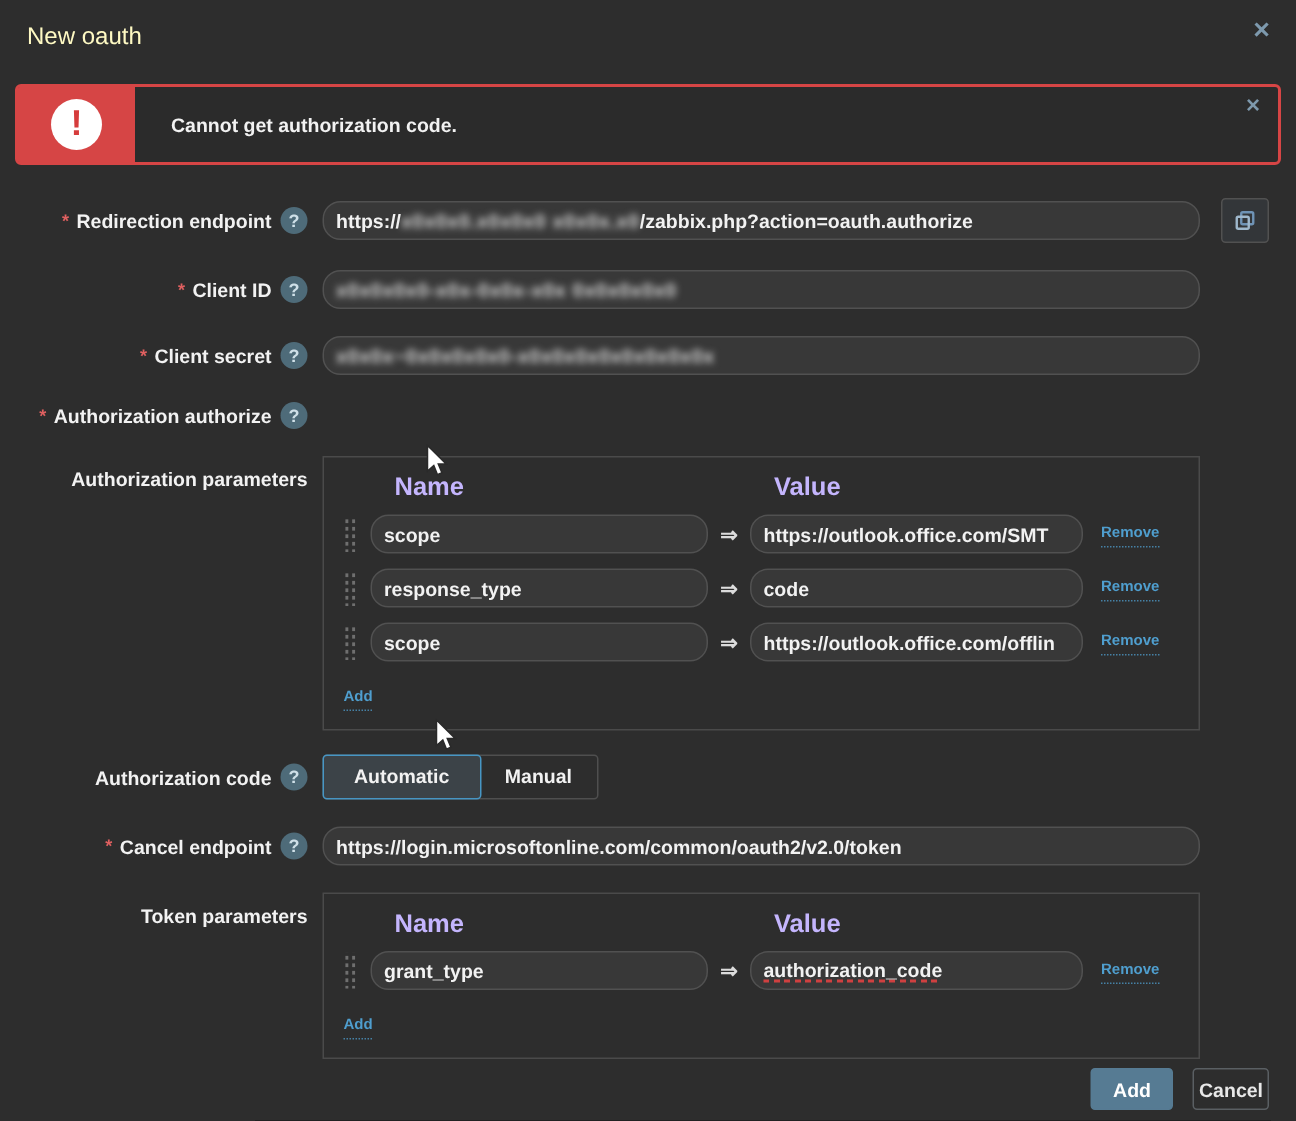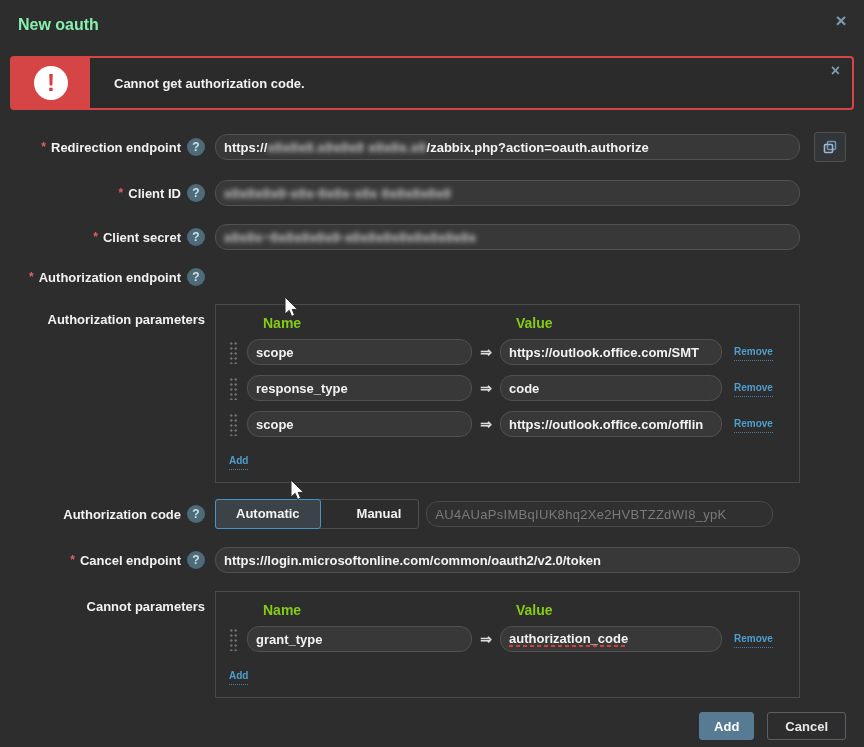--- a/index.html
+++ b/index.html
@@ -6,21 +6,21 @@
   html,body { background:#1a1a1a; }
   body { font-family:"Liberation Sans", sans-serif; }
 
   .dialog {
     position:relative; width:864px; height:747px;
     background:#2d2d2d; color:#f2f2f2; overflow:hidden;
   }
 
   
   .dialog-header { position:relative; padding:16px 18px 0 18px; height:44px; }
-  .dialog-title { font-size:16px; font-weight:700; color:#86efac; }
+  .dialog-title { font-size:16px; font-weight:400; color:#fef9c3; }
   .dialog-close {
     position:absolute; top:8px; right:10px; width:26px; height:26px;
     background:none; border:none; color:#7d99ad; font-size:19px; font-weight:700;
     cursor:pointer; line-height:26px; text-align:center; font-family:"Liberation Sans",sans-serif;
   }
 
   
   .alert {
     display:flex; align-items:stretch; margin:12px 10px 0 10px; height:54px;
     border:2px solid #d64545; border-radius:4px; background:#2b2b2b; position:relative;
@@ -69,21 +69,21 @@
     margin-left:14px; width:32px; height:30px; background:#333639;
     border:1px solid #515151; border-radius:3px; cursor:pointer;
     display:flex; align-items:center; justify-content:center;
   }
 
   
   .param-box {
     width:585px; border:1px solid #4a4a4a; background:#2d2d2d;
     padding:8px 13px 8px 13px;
   }
-  .param-head { display:flex; margin:2px 0 8px 0; font-size:14px; font-weight:700; color:#84cc16; }
+  .param-head { display:flex; margin:2px 0 8px 0; font-size:17px; font-weight:700; color:#c4b5fd; }
   .param-head .h-name { margin-left:34px; width:225px; }
   .param-head .h-value { margin-left:28px; }
   .param-row { display:flex; align-items:center; margin-bottom:10px; }
   .drag-handle {
     width:9px; height:24px; margin-right:9px; cursor:grab; flex:0 0 9px;
     background-image:radial-gradient(#6f6f6f 1.1px, transparent 1.3px);
     background-size:4.5px 5px; background-position:0 1px;
   }
   .w-pname { width:225px; }
   .maps-to { width:28px; text-align:center; color:#dcdcdc; font-size:14px; font-weight:700; flex:0 0 28px; }
@@ -95,39 +95,39 @@
   .remove-link { margin-left:12px; }
   .add-link { margin:6px 0 4px 0; }
 
   .squiggle {
     background-image:repeating-linear-gradient(90deg,#cf4040 0 4px,transparent 4px 7px);
     background-position:0 100%; background-size:100% 2px; background-repeat:no-repeat;
     padding-bottom:1px;
   }
 
   
-  .segmented { display:inline-flex; border:1px solid #4f4f4f; border-radius:3px; height:30px;gap:20px; }
+  .segmented { display:inline-flex; border:1px solid #4f4f4f; border-radius:3px; height:30px; }
   .seg-btn {
     background:transparent; border:none; color:#f2f2f2; font-size:13px; font-weight:700;
     padding:0 17px; cursor:pointer; font-family:"Liberation Sans",sans-serif; height:28px; line-height:28px;
   }
   .seg-btn.selected {
     background:#3c4348; border:1px solid #4796c4; border-radius:3px;
     margin:-1px; height:30px; position:relative; z-index:1; padding:0 20px;
   }
   .auth-code-input {
     margin-left:7px; width:347px; background:#303030; border-color:#4a4a4a;
     color:#7a7a7a; font-weight:400; letter-spacing:0.3px;
   }
 
   
   .footer { position:absolute; right:18px; bottom:7px; display:flex; gap:13px; }
   .btn { font-family:"Liberation Sans",sans-serif; font-size:13px; font-weight:700; border-radius:3px; cursor:pointer; height:28px; }
   .btn-primary { background:#567b93; color:#ffffff; border:1px solid #567b93; padding:0 14px; }
-  .btn-secondary { background:transparent; color:#e8e8e8; border:1px solid #5a5f63; padding:0 17px; }
+  .btn-secondary { background:transparent; color:#e8e8e8; border:1px solid #5a5f63; padding:0 3px; }
 
   
   .cursor { position:absolute; pointer-events:none; z-index:10; }
   .cursor1 { left:281px; top:296px; }
   .cursor2 { left:287px; top:479px; }
 </style>
 </head>
 <body>
 
 <div class="dialog">
@@ -190,21 +190,21 @@
       <div class="control">
         <div class="text-input w-main">
           <span class="redacted">x0x0x~0x0x0x0x0-x0x0x0x0x0x0x0x0x</span>
         </div>
       </div>
     </div>
 
     <div class="frow">
       <div class="label-cell">
         <span class="req">*</span>
-        <span>Authorization endpoint</span>
+        <span>Authorization authorize</span>
         <span class="help-icon">?</span>
       </div>
     </div>
 
     <div class="frow top" style="margin-bottom:16px;">
       <div class="label-cell">
         <span>Authorization parameters</span>
       </div>
       <div class="control">
         <div class="param-box">
@@ -245,40 +245,37 @@
     <div class="frow">
       <div class="label-cell">
         <span>Authorization code</span>
         <span class="help-icon">?</span>
       </div>
       <div class="control">
         <div class="segmented">
           <button class="seg-btn selected">Automatic</button>
           <button class="seg-btn">Manual</button>
         </div>
-        <div class="text-input auth-code-input">
-          <span>AU4AUaPsIMBqIUK8hq2Xe2HVBTZZdWI8_ypK</span>
-        </div>
       </div>
     </div>
 
     <div class="frow">
       <div class="label-cell">
         <span class="req">*</span>
         <span>Cancel endpoint</span>
         <span class="help-icon">?</span>
       </div>
       <div class="control">
         <input class="text-input w-main" value="https://login.microsoftonline.com/common/oauth2/v2.0/token" style="">
       </div>
     </div>
 
     <div class="frow top">
       <div class="label-cell">
-        <span>Cannot parameters</span>
+        <span>Token parameters</span>
       </div>
       <div class="control">
         <div class="param-box">
           <div class="param-head">
             <div class="h-name">Name</div>
             <div class="h-value">Value</div>
           </div>
 
           <div class="param-row">
             <div class="drag-handle"></div>

